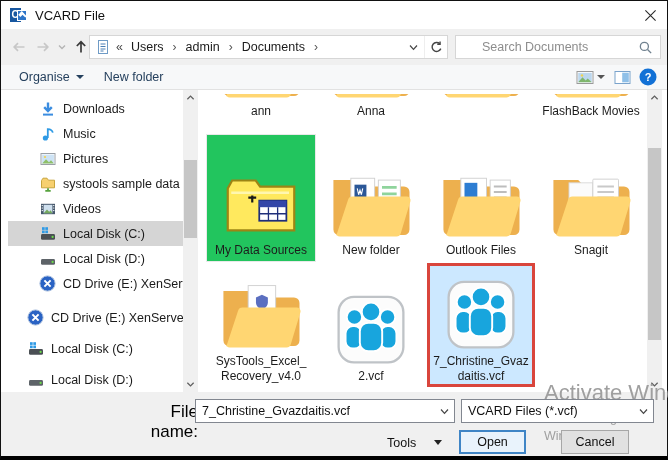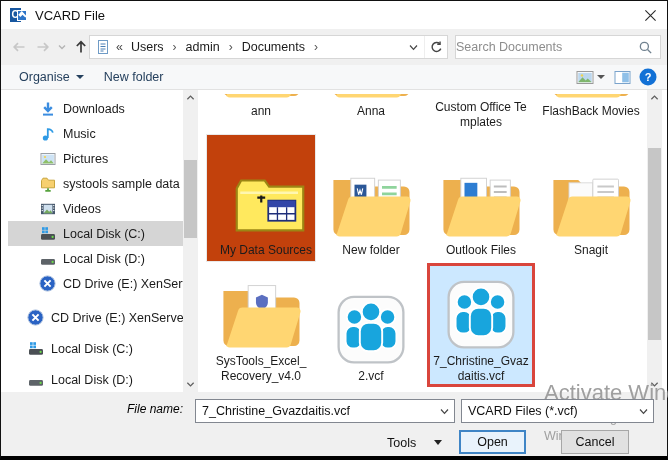--- a/index.html
+++ b/index.html
@@ -21,21 +21,21 @@
   .nav-btn.small{width:14px;}
   .addressbar{position:absolute;left:88px;top:6px;width:359px;height:24px;background:#fff;border:1px solid #d6d6d6;box-sizing:border-box;display:flex;align-items:center;}
   .crumb-icon{margin:0 5px 0 5px;flex:none;}
   .crumbs{display:flex;align-items:center;font-size:12.5px;color:#1b1b1b;white-space:nowrap;overflow:hidden;flex:1;}
   .crumb-prefix{color:#444;margin-right:6px;}
   .crumb-seg{padding:0 2px;}
   .crumb-sep{color:#555;padding:0 7px;font-size:12px;}
   .addr-chevron,.addr-refresh{width:22px;height:22px;display:flex;align-items:center;justify-content:center;flex:none;}
   .addr-refresh{border-left:1px solid #eee;}
   .searchbox{position:absolute;left:454px;top:6px;width:206px;height:24px;background:#fff;border:1px solid #d6d6d6;box-sizing:border-box;display:flex;align-items:center;}
-  .search-text{flex:1;font-size:12.5px;color:#8d8d8d;padding-left:0;white-space:nowrap;overflow:hidden;}
+  .search-text{flex:1;font-size:12.5px;color:#8d8d8d;padding-left:0;white-space:nowrap;overflow:hidden;margin-left:26px;}
   .searchbox .mag{margin-right:7px;flex:none;}
 
   
   .toolbar{position:absolute;left:0;top:64px;right:0;height:25px;background:#f7f8f9;border-bottom:1px solid #e2e2e2;display:flex;align-items:center;box-sizing:border-box;}
   .tb-btn{display:flex;align-items:center;gap:6px;font-size:12.5px;color:#26415e;padding:0 10px;height:100%;cursor:pointer;}
   .tb-btn:first-child{margin-left:8px;}
   .tb-caret{width:0;height:0;border-left:4px solid transparent;border-right:4px solid transparent;border-top:4px solid #26415e;}
   .tb-right{margin-left:auto;display:flex;align-items:center;gap:4px;margin-right:8px;}
   .tb-icon-btn{display:flex;align-items:center;justify-content:center;width:22px;height:20px;cursor:pointer;}
   .tb-icon-btn.wide{width:34px;gap:3px;}
@@ -63,26 +63,26 @@
 
   
   .filearea{position:absolute;left:197px;top:0;right:20px;height:100%;overflow:hidden;}
   .grid{display:grid;grid-template-columns:repeat(4,110px);grid-template-rows:44px 128px 126px;padding-left:8px;}
   .tile{display:flex;flex-direction:column;align-items:center;justify-content:flex-end;border:3px solid transparent;box-sizing:border-box;margin:1px;cursor:pointer;}
   .tile .iconbox{display:flex;align-items:flex-end;justify-content:center;}
   .tile.r1 .iconbox{height:8px;overflow:hidden;}
   .tile.r2 .iconbox,.tile.r3 .iconbox{height:80px;}
   .tile .tlabel{font-size:12px;line-height:15px;color:#1c1c1c;text-align:center;max-width:98px;margin-top:2px;word-break:break-all;}
   .tile.r1{justify-content:flex-start;padding-top:0;}
-  .tile.hovered{background:#c2410c;outline:1px solid #e9e9e9;align-items:flex-end;}
+  .tile.hovered{background:#22c55e;outline:1px solid #e9e9e9;}
   .tile.selected{background:var(--sel-bg,#cce8ff);border-color:var(--sel-border,#d9453c);}
 
   
   .footer{position:absolute;left:0;top:391px;right:0;height:64px;background:#f0f0f0;}
-  .fn-label{position:absolute;left:112px;top:10px;width:70px;text-align:right;font-size:12px;color:#000;z-index:2;font-style:italic;}
+  .fn-label{position:absolute;left:127px;top:10px;width:70px;text-align:right;font-size:17px;color:#000;z-index:2;}
   .combo{position:absolute;height:24px;background:#fff;border:1px solid #828790;box-sizing:border-box;display:flex;align-items:center;z-index:2;}
   .combo .cval{flex:1;font-size:12.5px;color:#111;padding-left:6px;white-space:nowrap;overflow:hidden;}
   .combo .cchev{width:20px;display:flex;align-items:center;justify-content:center;flex:none;}
   .combo-filename{left:194px;top:7px;width:260px;}
   .combo-filetype{left:460px;top:7px;width:193px;}
   .tools-btn{position:absolute;left:378px;top:39px;height:23px;display:flex;align-items:center;gap:18px;font-size:12.5px;color:#111;padding:0 8px;z-index:2;cursor:pointer;}
   .tools-caret{width:0;height:0;border-left:4.5px solid transparent;border-right:4.5px solid transparent;border-top:5px solid #222;}
   .btn{position:absolute;top:38px;height:24px;font-size:12.5px;color:#111;display:flex;align-items:center;justify-content:center;box-sizing:border-box;z-index:2;cursor:pointer;}
   .btn-open{left:458px;width:67px;background:#e9f3fc;border:2px solid #3f85c6;}
   .btn-cancel{left:560px;width:68px;background:#e1e1e1;border:1px solid #a7a7a7;}
@@ -405,21 +405,20 @@
                 <path d="M7 16h27l7 7h43a6 6 0 0 1 6 6v41a6 6 0 0 1-6 6H13a6 6 0 0 1-6-6z" fill="#edb04e"></path>
                 <rect x="26" y="14" width="26" height="46" fill="#fff" stroke="#d0d0d0"></rect>
                 <rect x="30" y="21" width="13" height="15" fill="#2b5797"></rect>
                 <path d="M33 25l1.5 7 1.5-5 1.5 5 1.5-7" stroke="#fff" stroke-width="1.2" fill="none"></path>
                 <path d="M30 41h18M30 46h18M30 51h18" stroke="#c9c9c9" stroke-width="2"></path>
                 <rect x="56" y="16" width="24" height="44" fill="#fff" stroke="#d0d0d0"></rect>
                 <path d="M60 24h16M60 31h16M60 38h16M60 45h16" stroke="#8fd49c" stroke-width="3"></path>
                 <path d="M10 77 23 37.5a5 5 0 0 1 5-3.5h59a4 4 0 0 1 4 5l-10.5 35a5 5 0 0 1-5 3.5H14a4 4 0 0 1-4-4z" fill="#ffd672"></path>
               </svg>
             </div>
-            <div class="tlabel">Custom Office Templates</div>
           </div>
           <div class="tile r1">
             <div class="iconbox">
               <svg width="88" height="76" viewBox="0 0 96 82">
                 <path d="M7 16h27l7 7h43a6 6 0 0 1 6 6v41a6 6 0 0 1-6 6H13a6 6 0 0 1-6-6z" fill="#edb04e"></path>
                 <rect x="26" y="14" width="28" height="46" fill="#fff" stroke="#d0d0d0"></rect>
                 <rect x="30" y="19" width="14" height="27" fill="#2d7dd2"></rect>
                 <path d="M30 50h20M30 55h20" stroke="#c9c9c9" stroke-width="2"></path>
                 <rect x="58" y="16" width="22" height="44" fill="#fff" stroke="#d0d0d0"></rect>
                 <path d="M62 23h14M62 29h14M62 35h14M62 41h14M62 47h14" stroke="#bdbdbd" stroke-width="2"></path>

